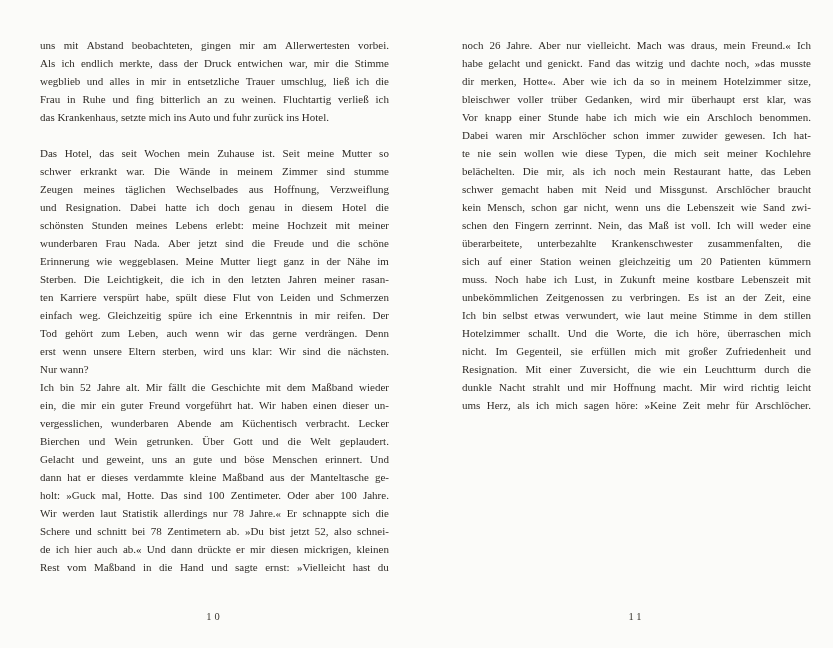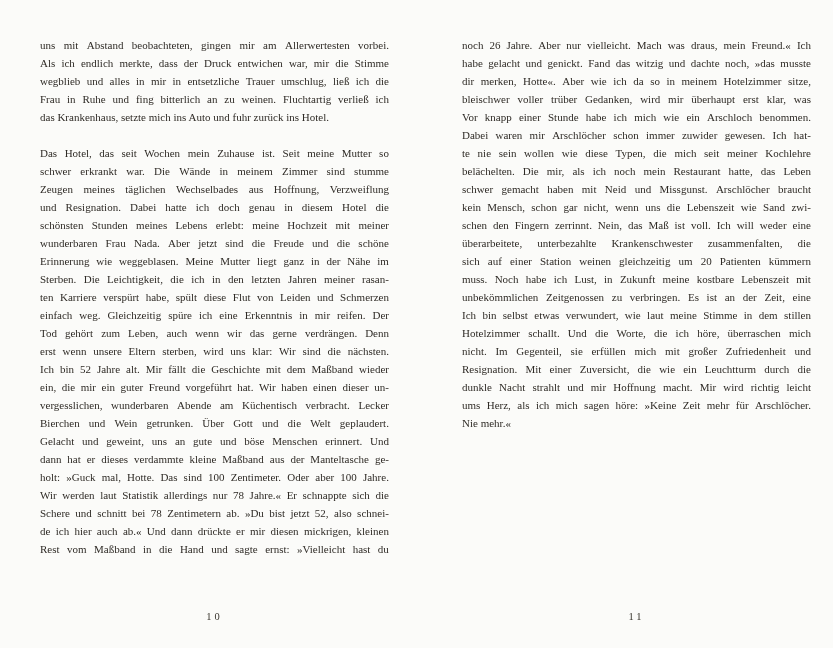--- a/index.html
+++ b/index.html
@@ -255,20 +255,21 @@
           <span>Eltern</span>
           <span>sterben,</span>
           <span>wird</span>
           <span>uns</span>
           <span>klar:</span>
           <span>Wir</span>
           <span>sind</span>
           <span>die</span>
           <span>nächsten.</span>
         </div>
+        <div class="line">Nur wann?</div>
       </div>
       <div class="para">
         <div class="line just">
           <span>Ich</span>
           <span>bin</span>
           <span>52</span>
           <span>Jahre</span>
           <span>alt.</span>
           <span>Mir</span>
           <span>fällt</span>
@@ -681,18 +682,17 @@
           <span>ich</span>
           <span>mich</span>
           <span>sagen</span>
           <span>höre:</span>
           <span>»Keine</span>
           <span>Zeit</span>
           <span>mehr</span>
           <span>für</span>
           <span>Arschlöcher.</span>
         </div>
-        <div class="line">Nie mehr.«</div>
       </div>
     </div>
   <div class="pagenum left">10</div>
   <div class="pagenum right">11</div>
 </div>
 
 </body></html>

